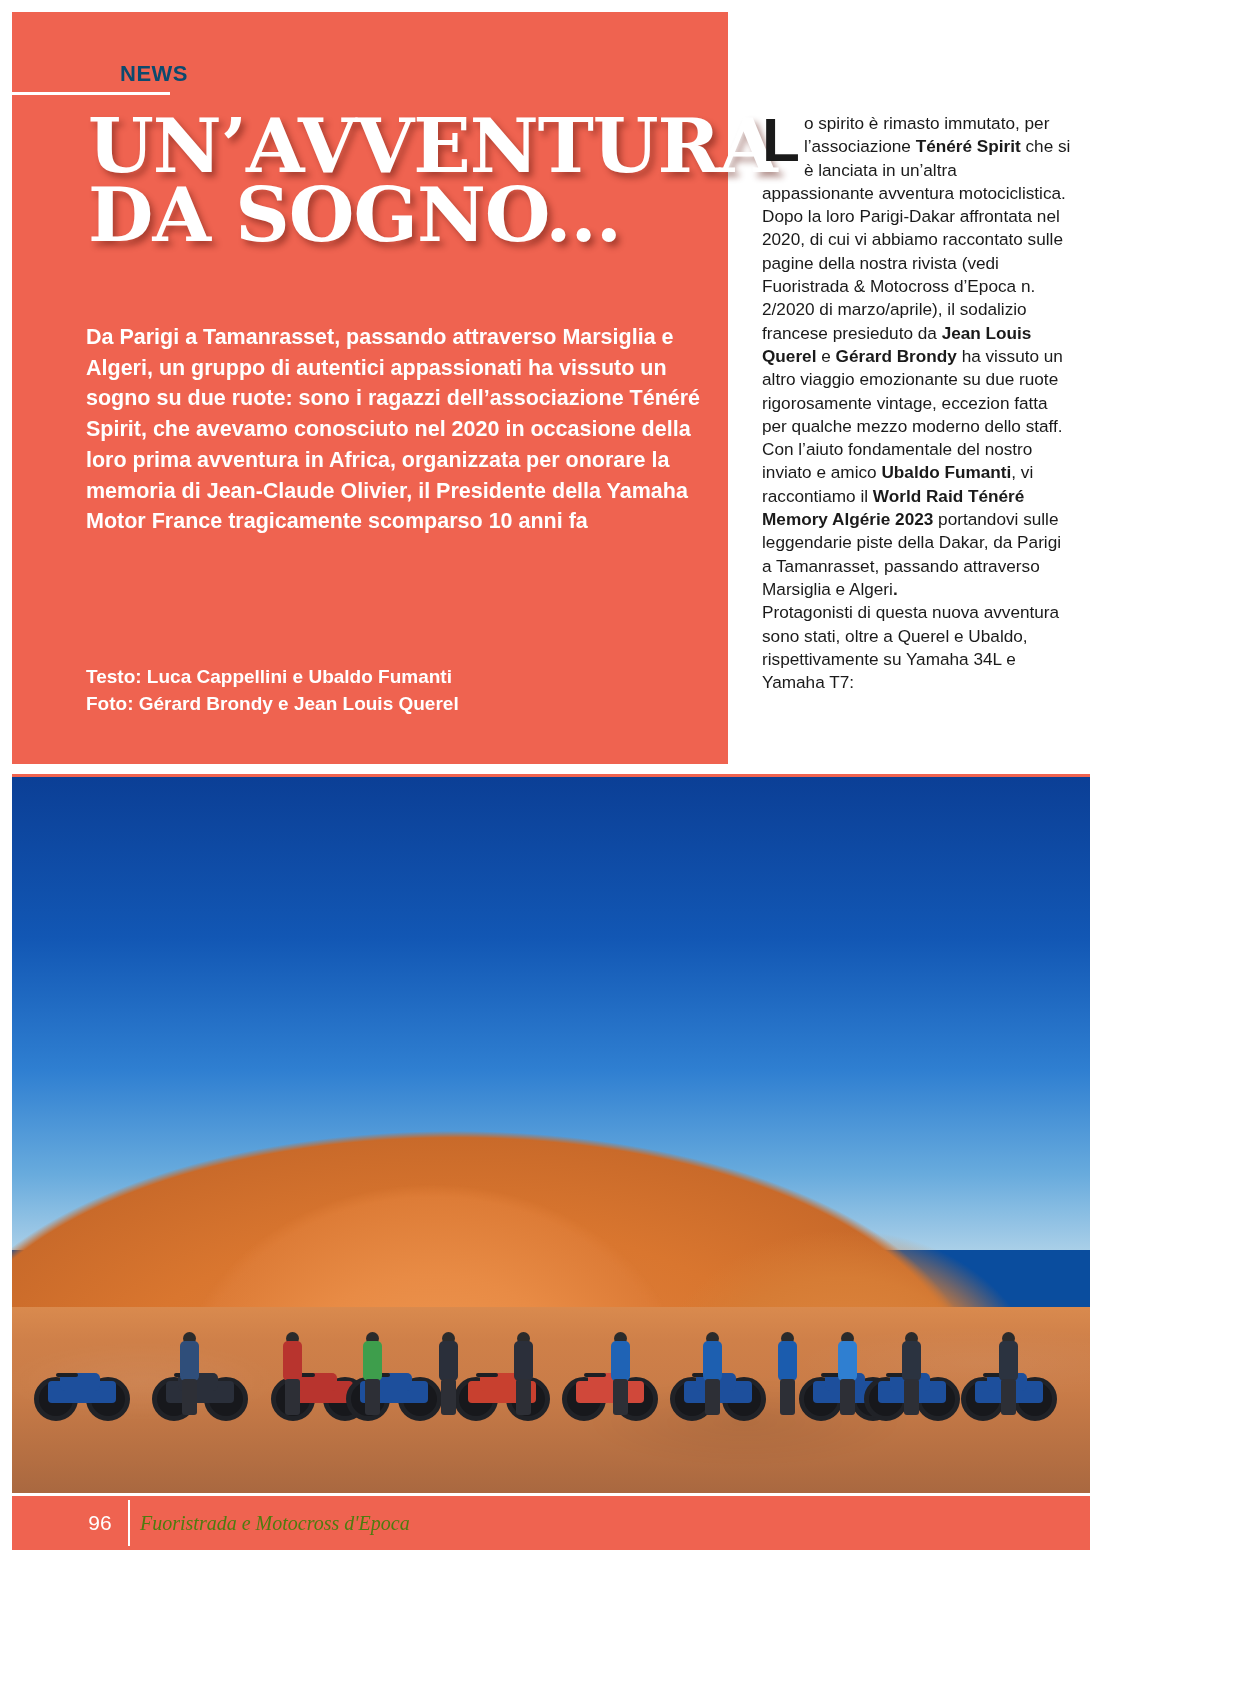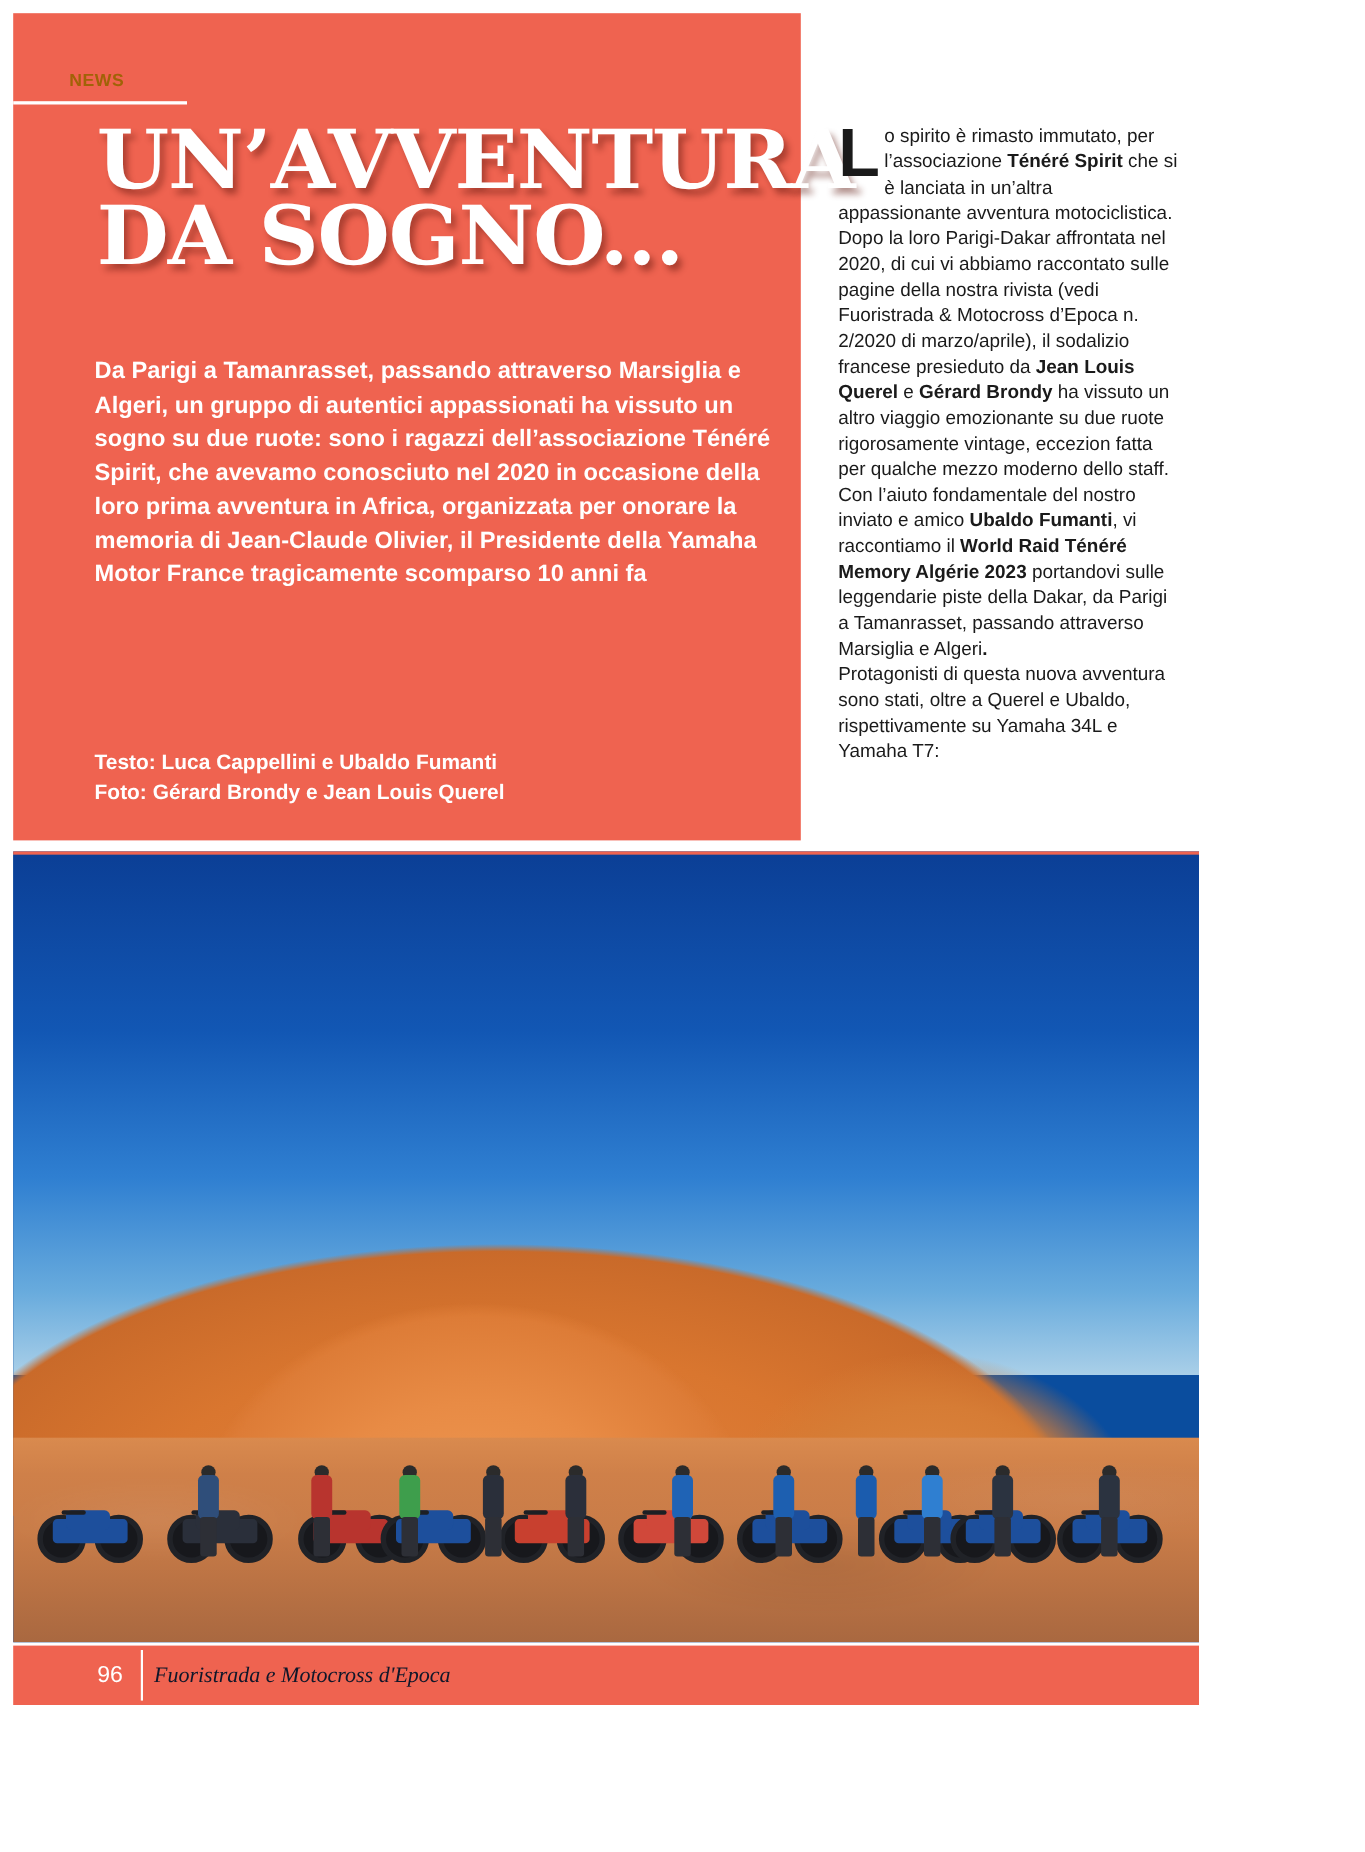--- a/index.html
+++ b/index.html
@@ -38,25 +38,25 @@
   .news-kicker {
     position: absolute;
     left: 12px;
     top: 52px;
     width: 210px;
     height: 44px;
     display: flex;
     align-items: center;
   }
   .news-kicker .label {
-    color: #a16207;
+    color: #0c4a6e;
     font-weight: bold;
-    font-size: 16px;
+    font-size: 22px;
     letter-spacing: 0.5px;
-    padding-left: 51px;
+    padding-left: 108px;
   }
   .news-underline {
     position: absolute;
     left: 12px;
     top: 92px;
     width: 158px;
     height: 3px;
     background: #ffffff;
   }
 
@@ -91,21 +91,21 @@
     color: #ffffff;
     font-weight: bold;
     font-size: 21.5px;
     line-height: 1.43;
   }
 
   
   .credits {
     position: absolute;
     left: 86px;
-    top: 681px;
+    top: 664px;
     width: 640px;
     color: #ffffff;
     font-weight: bold;
     font-size: 19px;
     line-height: 1.42;
   }
 
   
   .body-col {
     position: absolute;
@@ -268,21 +268,21 @@
     height: 46px;
     background: #ffffff;
   }
   .footer-text {
     position: absolute;
     left: 140px;
     top: 1505px;
     height: 36px;
     display: flex;
     align-items: center;
-    color: #0f172a;
+    color: #4d7c0f;
     font-size: 20px;
     font-family: "Liberation Serif", serif;
     font-style: italic;
   }
   
   .right-white {
     position: absolute;
     left: 740px;
     top: 12px;
     width: 350px;

